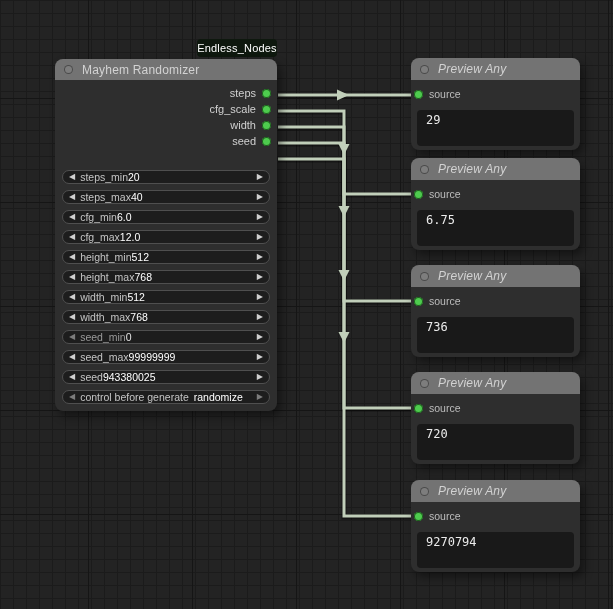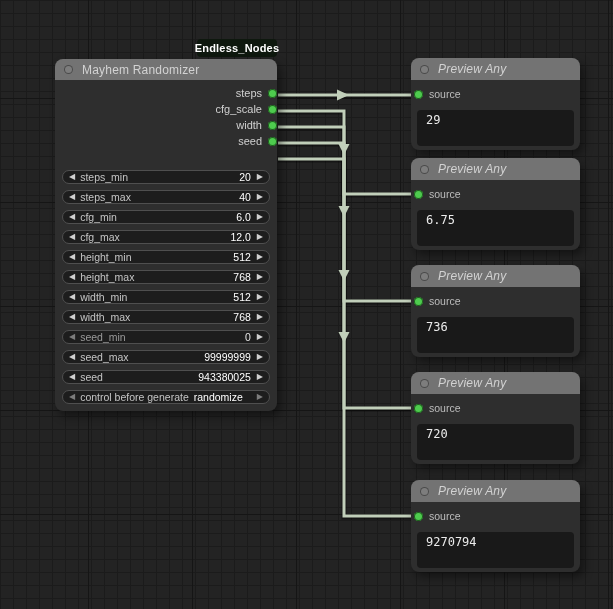--- a/index.html
+++ b/index.html
@@ -38,39 +38,39 @@
     color:#d2d2d2; font-size:12px; margin-left:9px; letter-spacing:.2px;
     white-space:nowrap;
   }
 
   
   #randomizer { left:55px; top:59px; width:222px; height:352px; }
 
   .outputs { position:absolute; top:26px; left:0; right:0; }
   .out-row {
     height:16px; display:flex; align-items:center; justify-content:flex-end;
-    padding-right:0;
+    padding-right:6px;
   }
   .out-row .lbl { color:#d0d0d0; font-size:11px; margin-right:6px; }
   .port {
     width:9px; height:9px; border-radius:50%; background:#4ecb4e;
     box-shadow:inset 0 0 0 1px #1d5c1d; flex:0 0 auto;
   }
 
   .widgets { position:absolute; top:111px; left:7px; right:7px; }
   .widget {
     height:14px; margin-bottom:6px; background:#1d1d1d;
     border:1px solid #4f4f4f; border-radius:9px;
     display:flex; align-items:center; overflow:hidden;
   }
   .widget .arr { color:#cfcfcf; font-size:8px; line-height:1; padding:0 2px 0 6px; flex:0 0 auto; }
   .widget .arr.r { padding:0 6px 0 2px; }
   .widget .arr.dim { color:#7c7c7c; }
   .widget .wlbl { color:#c5c5c5; font-size:10.5px; margin-left:3px; white-space:nowrap;text-align:center; }
-  .widget .wval { flex:1; text-align:right; color:#ffffff; font-size:10.5px; margin-right:4px; white-space:nowrap; }
+  .widget .wval { flex:1; color:#ffffff; font-size:10.5px; margin-right:4px; white-space:nowrap; }
   .widget.dim-row .wlbl { color:#9a9a9a; }
   .widget.dim-row .wval { color:#e2e2e2; }
   .widget .wval.bold { font-weight:normal; margin-left:5px; flex:0 0 auto; }
   .widget .spacer { flex:1; }
 
   
   .preview { left:411px; width:169px; height:92px; }
   .preview .node-title { height:22px;font-style:italic; }
   .in-row {
     position:absolute; top:28px; left:3px; height:16px;
@@ -81,21 +81,21 @@
     position:absolute; left:6px; right:6px; top:52px; height:36px;
     background:#191919; border-radius:4px; padding:3px 9px;
     color:#ececec; font-family:"DejaVu Sans Mono", monospace; font-size:12px;
     line-height:1.3;
   }
 
   
   #badge {
     position:absolute; left:197px; top:39px; width:80px; height:18px;
     background:#0e180e; border-radius:4px;
-    color:#ffffff; font-size:11px; font-weight:bold;
+    color:#ffffff; font-size:11px; font-weight:normal;
     display:flex; align-items:center; justify-content:center;
     letter-spacing:.2px;
   }
 </style>
 </head>
 <body>
 
 <div id="canvas">
 
   <svg id="wires" viewBox="0 0 613 609">

